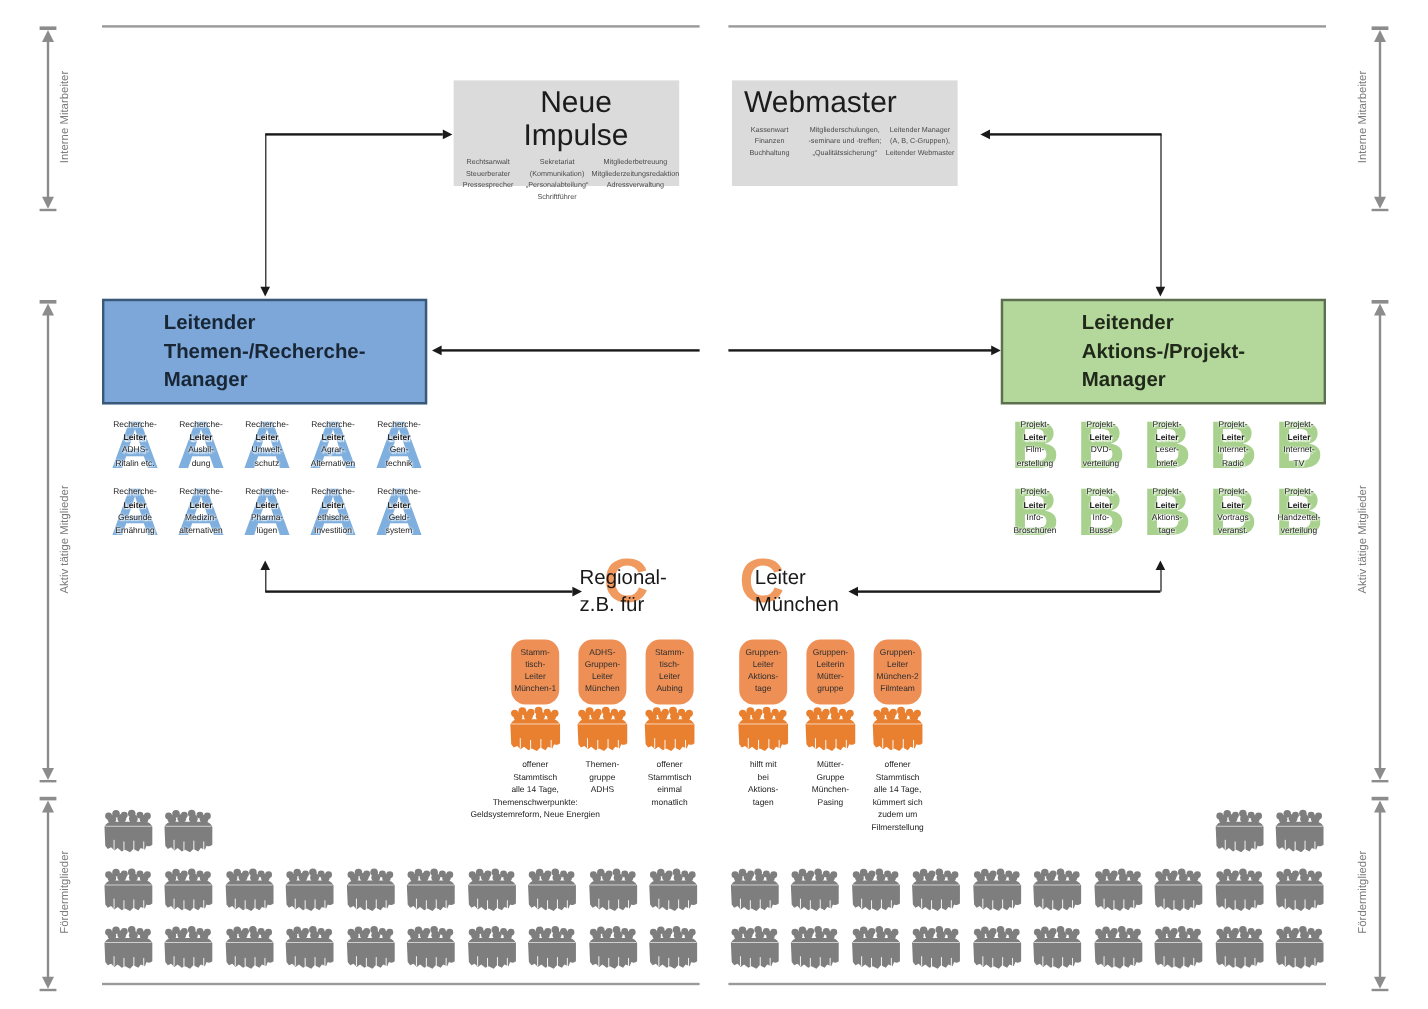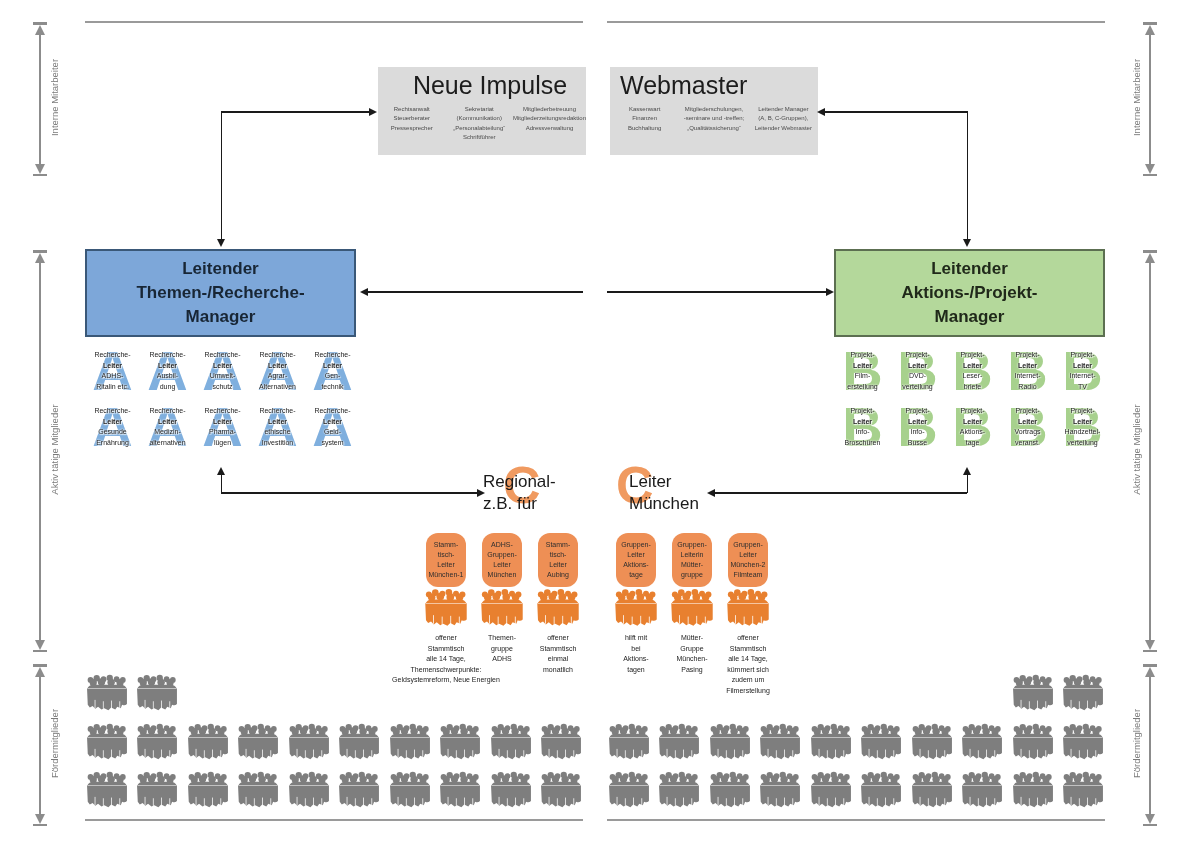--- a/index.html
+++ b/index.html
@@ -23,29 +23,29 @@
   .rail .cap{position:absolute;left:0;width:14px;height:2.5px;background:#8c8c8c;}
   .rail .cap.t{top:0;} .rail .cap.b{bottom:0;}
   .rail .tri{position:absolute;left:50%;transform:translateX(-50%);width:0;height:0;border-style:solid;}
   .rail .tri.up{top:2.5px;border-width:0 5px 10px 5px;border-color:transparent transparent #8c8c8c transparent;}
   .rail .tri.dn{bottom:2.5px;border-width:10px 5px 0 5px;border-color:#8c8c8c transparent transparent transparent;}
   .rail .stem{position:absolute;left:50%;transform:translateX(-50%);top:8px;bottom:8px;width:2px;background:#8c8c8c;}
   .rail-label{position:absolute;width:140px;text-align:center;font-size:9.5px;color:#7a7a7a;
               transform:rotate(-90deg);white-space:nowrap;}
 
   
-  .gbox{position:absolute;top:67px;width:208px;height:88px;background:#dbdbdb;}
+  .gbox{position:absolute;top:67px;width:188px;height:88px;background:#dbdbdb;}
   .gtitle{font-size:25px;color:#1c1c1c;padding:5px 10px 0;line-height:1.1;}
   .gtitle.ctr{text-align:center;padding-left:26px;}
   .gcols{display:flex;margin-top:5px;}
   .gcol{flex:1;text-align:center;font-size:6px;line-height:1.6;color:#4a4a4a;white-space:pre-line;}
 
   
   .mgr{position:absolute;top:249px;width:271px;height:88px;box-sizing:border-box;
-       display:flex;align-items:center;justify-content:center;text-align:center;
+       display:flex;align-items:center;justify-content:center;text-align:left;
        font-weight:bold;font-size:17px;line-height:1.4;white-space:pre-line;}
   .mgr.blue{left:85px;background:#7da7d9;border:2px solid #3a5878;color:#182635;}
   .mgr.green{left:834px;background:#b4d89b;border:2px solid #5c6f51;color:#20291a;}
 
   
   .cell{position:absolute;width:55px;height:52px;text-align:center;}
   .letter{position:absolute;left:50%;top:0;transform:translateX(-50%);
           font-weight:bold;font-size:56px;line-height:0.82;z-index:0;}
   .la{color:#7fafde;} .lb{color:#a7d18d;}
   .clbl{position:relative;z-index:1;display:block;padding-top:2px;font-size:7px;line-height:1.5;color:#222;

